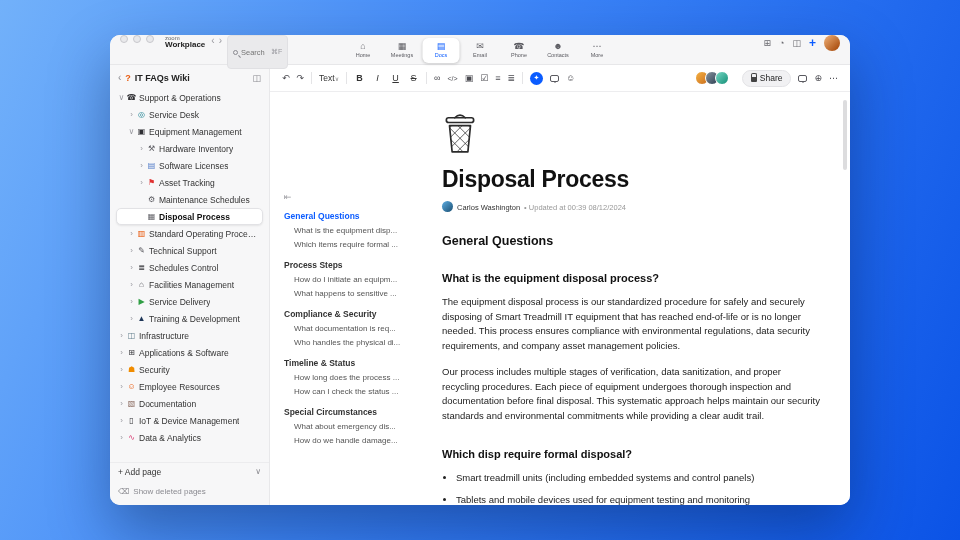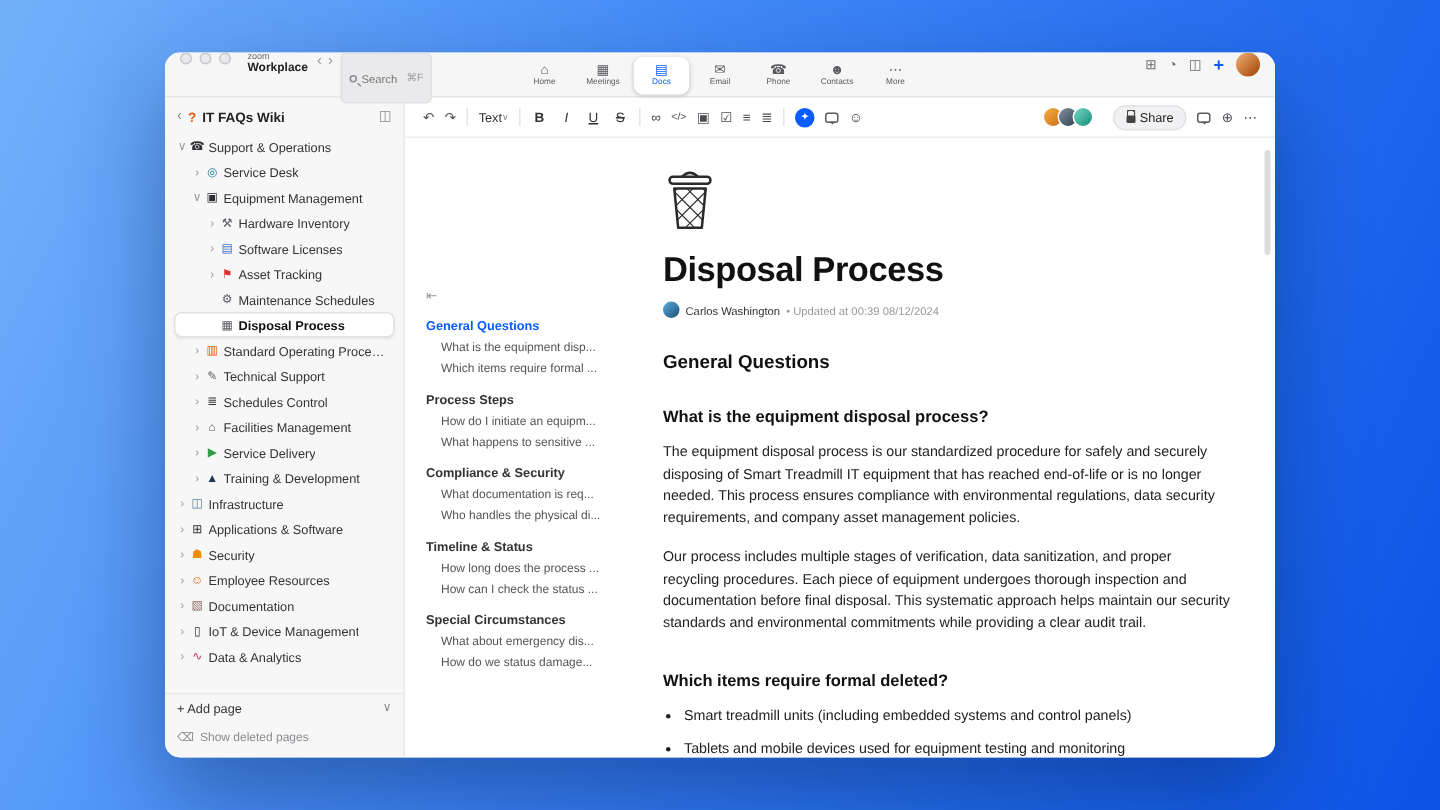--- a/index.html
+++ b/index.html
@@ -345,21 +345,21 @@
           <div class="tocchild">How do I initiate an equipm...</div>
           <div class="tocchild">What happens to sensitive ...</div>
           <div class="tocsec">Compliance &amp; Security</div>
           <div class="tocchild">What documentation is req...</div>
           <div class="tocchild">Who handles the physical di...</div>
           <div class="tocsec">Timeline &amp; Status</div>
           <div class="tocchild">How long does the process ...</div>
           <div class="tocchild">How can I check the status ...</div>
           <div class="tocsec">Special Circumstances</div>
           <div class="tocchild">What about emergency dis...</div>
-          <div class="tocchild">How do we status damage...</div>
+          <div class="tocchild">How do we handle damage...</div>
         </div>
 
         <div class="docmain">
           <div class="trash">
             <svg width="36" height="42" viewBox="0 0 34 40">
               <defs>
                   <clipPath id="tc">
                     <path d="M7 13 L9.5 38 L24.5 38 L27 13 Z"></path>
                   </clipPath>
                 </defs>
@@ -377,21 +377,21 @@
           <div class="doctitle">Disposal Process</div>
           <div class="byline">
             <div class="bav"></div>
             <span class="bname">Carlos Washington</span>
             <span class="bupd">• Updated at 00:39 08/12/2024</span>
           </div>
           <div class="h2">General Questions</div>
           <div class="h3">What is the equipment disposal process?</div>
           <p class="p">The equipment disposal process is our standardized procedure for safely and securely disposing of Smart Treadmill IT equipment that has reached end-of-life or is no longer needed. This process ensures compliance with environmental regulations, data security requirements, and company asset management policies.</p>
           <p class="p">Our process includes multiple stages of verification, data sanitization, and proper recycling procedures. Each piece of equipment undergoes thorough inspection and documentation before final disposal. This systematic approach helps maintain our security standards and environmental commitments while providing a clear audit trail.</p>
-          <div class="h3">Which items require formal deleted?</div>
+          <div class="h3">Which disp require formal disposal?</div>
           <ul class="blist">
             <li>Smart treadmill units (including embedded systems and control panels)</li>
             <li>Tablets and mobile devices used for equipment testing and monitoring</li>
 
           </ul>
         </div>
         <div class="vscroll"></div>
       </div>
     </div>
   </div>

